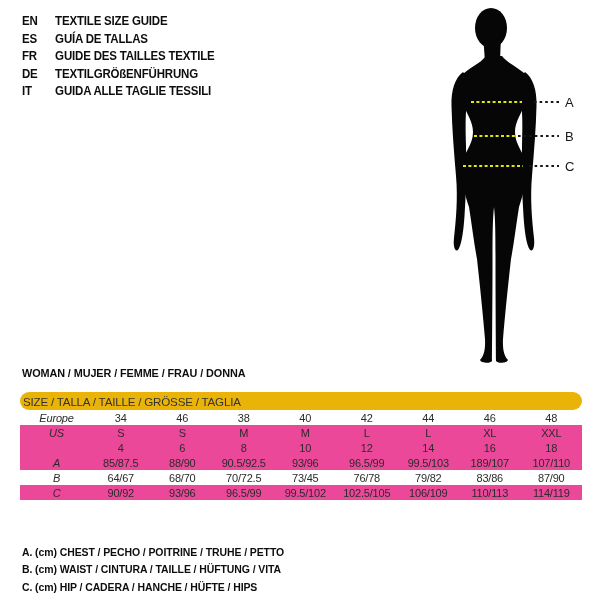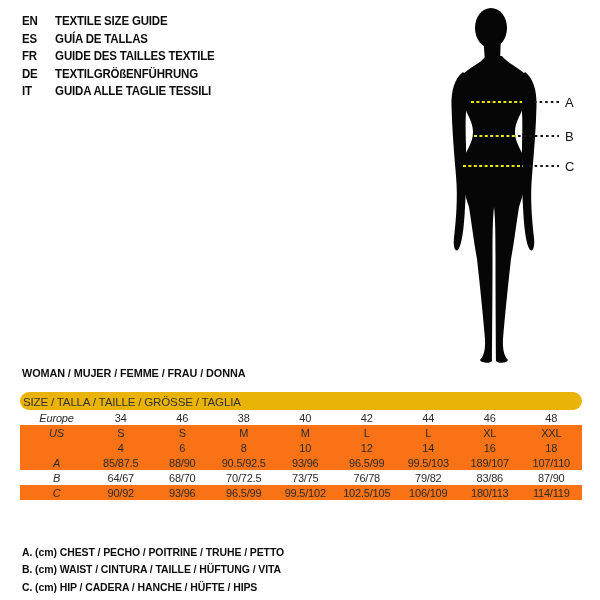--- a/index.html
+++ b/index.html
@@ -46,21 +46,21 @@
     border-collapse: collapse; table-layout: fixed;
     font-size: 11px; letter-spacing: -0.2px; color: #2b2b2b;
   }
   .size-table td { padding: 0; height: 15px; text-align: center; vertical-align: middle; }
   .size-table .header-cell {
     background: #eab308; height: 18px; text-align: left;
     padding-left: 3px; font-size: 11.6px; color: #343434;
     white-space: nowrap; overflow: hidden; border-radius: 9px;
   }
   .size-table .row-label { text-align: center; padding-left: 3px; width: 70px; font-style: italic; }
-  .size-table tr.shaded { background: #f97316; }
+  .size-table tr.shaded { background: #ec4899; }
 
   
   .legend-block {
     position: absolute; left: 22px; top: 544px;
     font-weight: 700; font-size: 11.4px; line-height: 17.4px;
     letter-spacing: -0.1px; color: #0d0d0d; white-space: nowrap;
   }
 </style>
 </head>
 <body>
@@ -221,35 +221,35 @@
         <td>96.5/99</td>
         <td>99.5/103</td>
         <td>189/107</td>
         <td>107/110</td>
       </tr>
       <tr>
         <td class="row-label">B</td>
         <td>64/67</td>
         <td>68/70</td>
         <td>70/72.5</td>
-        <td>73/75</td>
+        <td>73/45</td>
         <td>76/78</td>
         <td>79/82</td>
         <td>83/86</td>
         <td>87/90</td>
       </tr>
       <tr class="shaded">
         <td class="row-label">C</td>
         <td>90/92</td>
         <td>93/96</td>
         <td>96.5/99</td>
         <td>99.5/102</td>
         <td>102.5/105</td>
         <td>106/109</td>
-        <td>180/113</td>
+        <td>110/113</td>
         <td>114/119</td>
       </tr>
     </tbody>
 </table>
 
 <div class="legend-block condensed">
   <div>A. (cm) CHEST / PECHO / POITRINE / TRUHE / PETTO</div>
   <div>B. (cm) WAIST / CINTURA / TAILLE / HÜFTUNG / VITA</div>
   <div>C. (cm) HIP / CADERA / HANCHE / HÜFTE / HIPS</div>
 </div>

